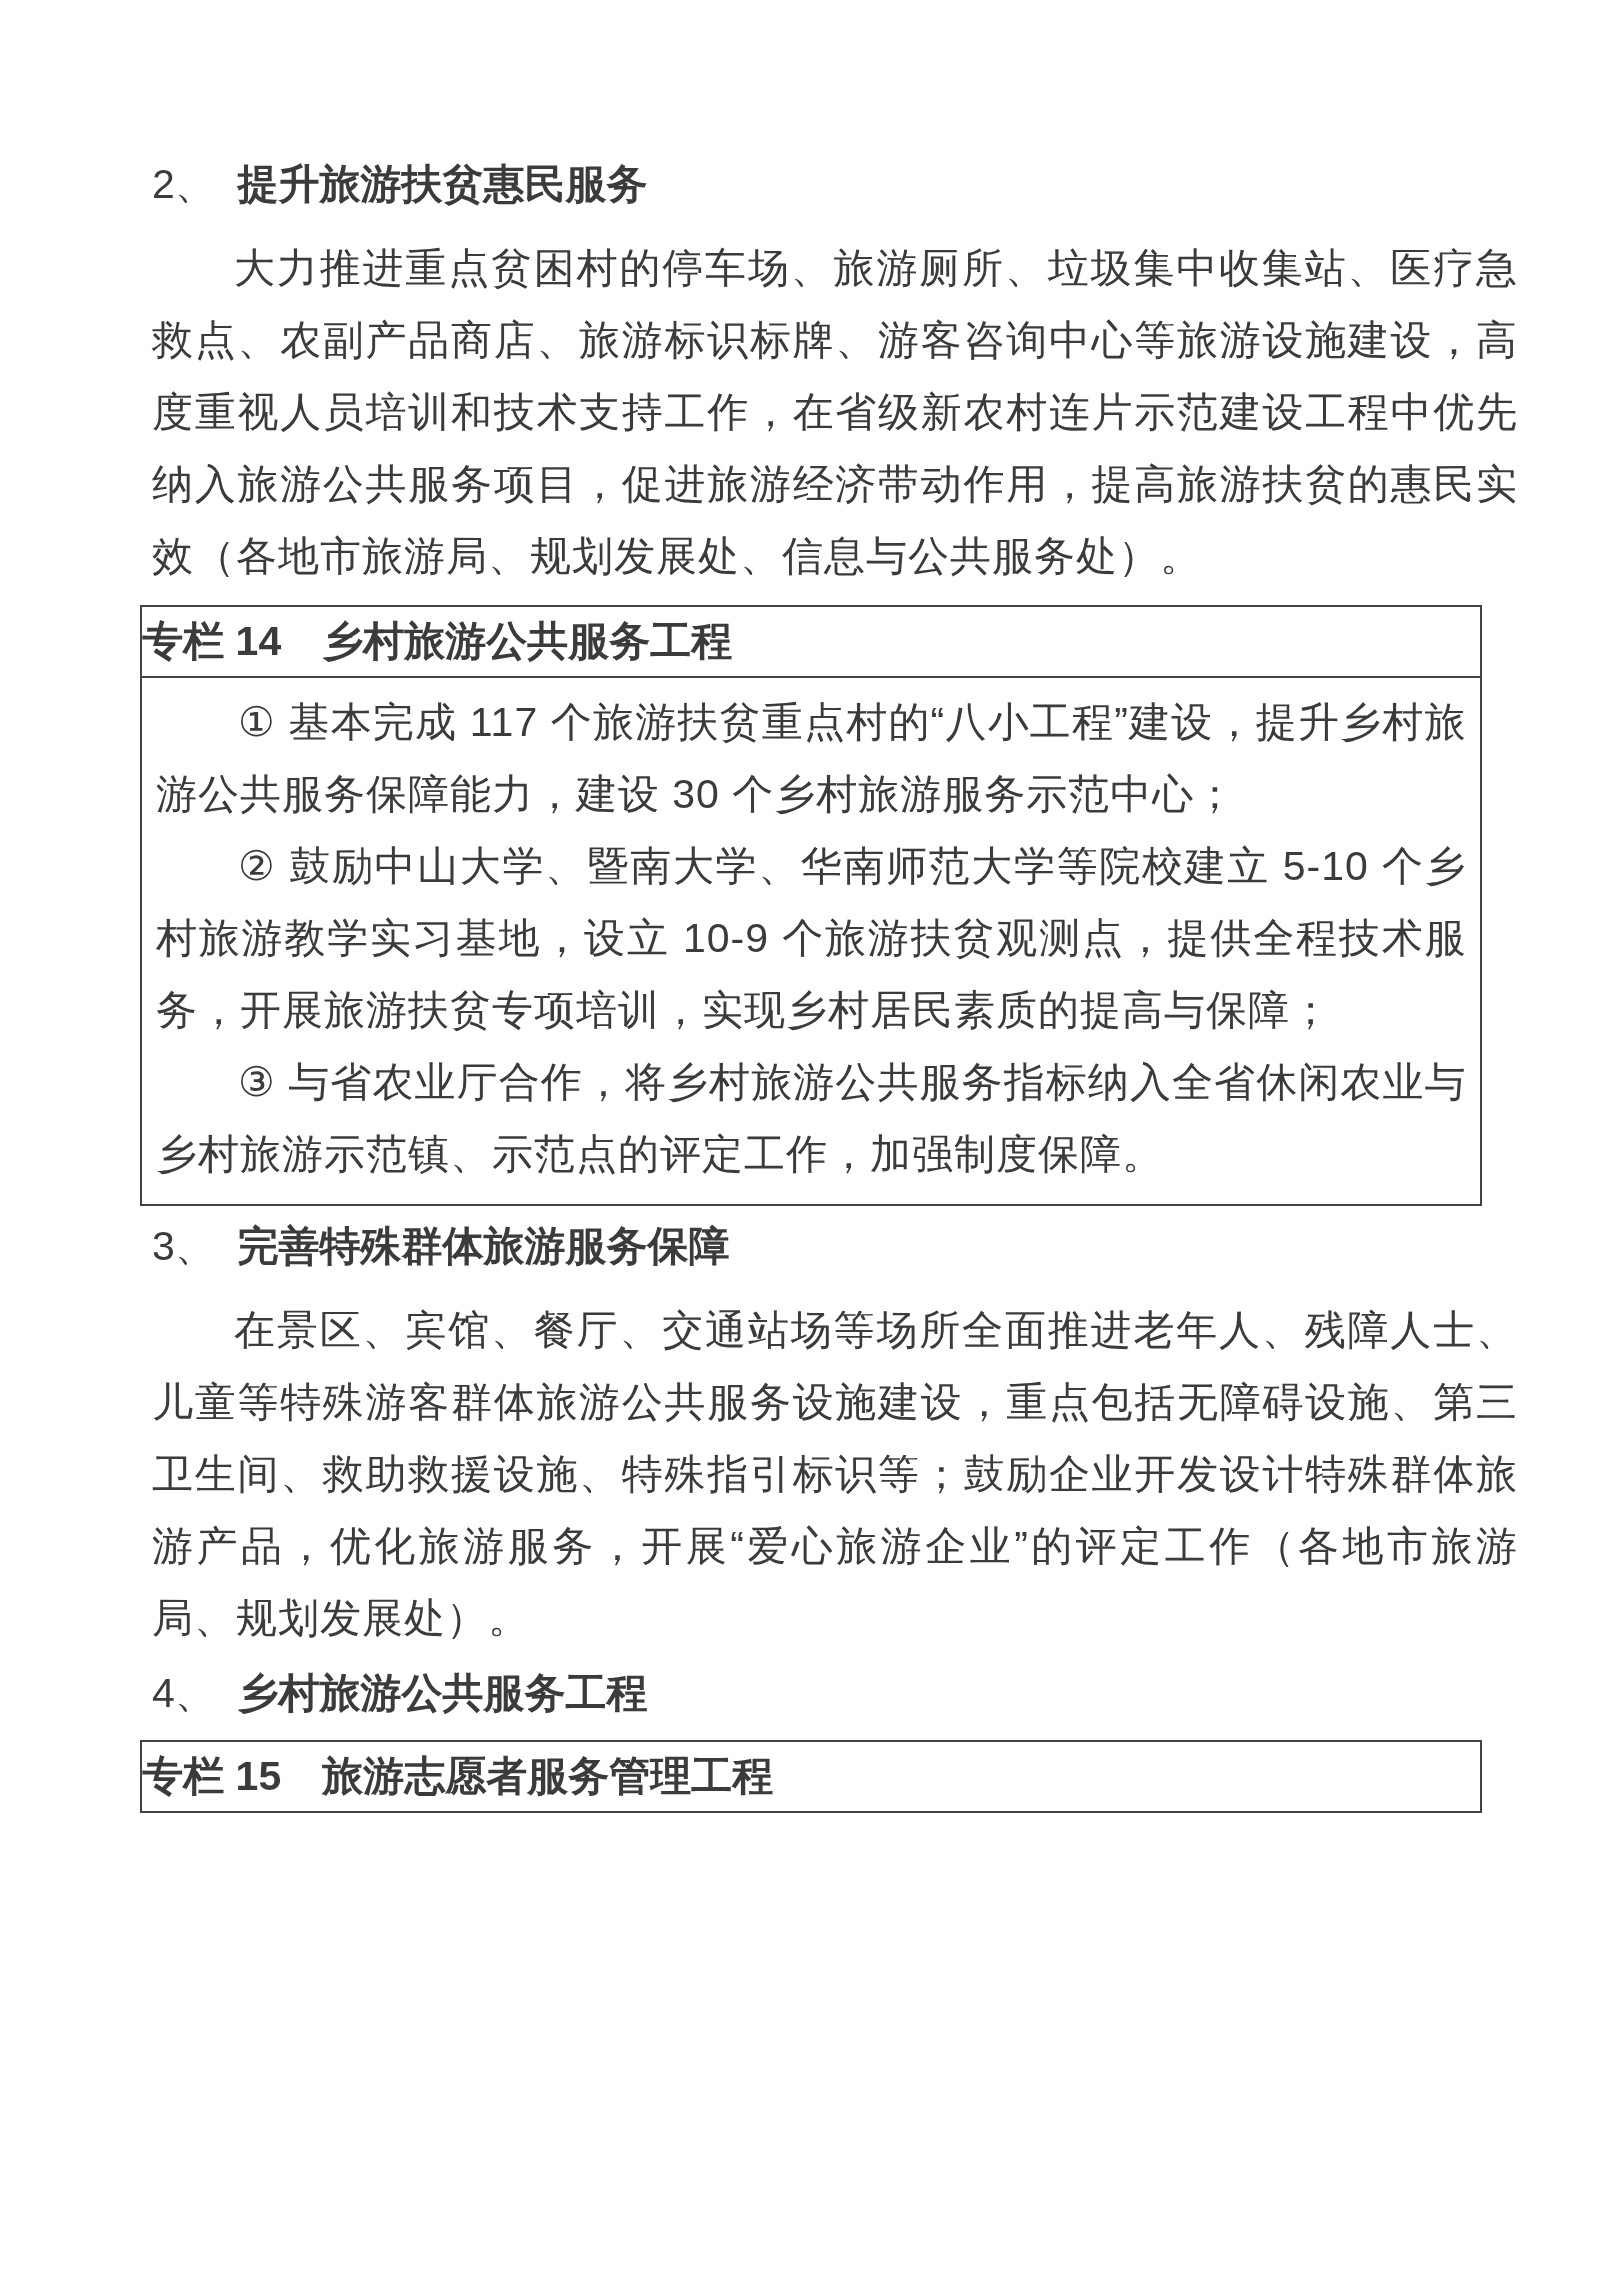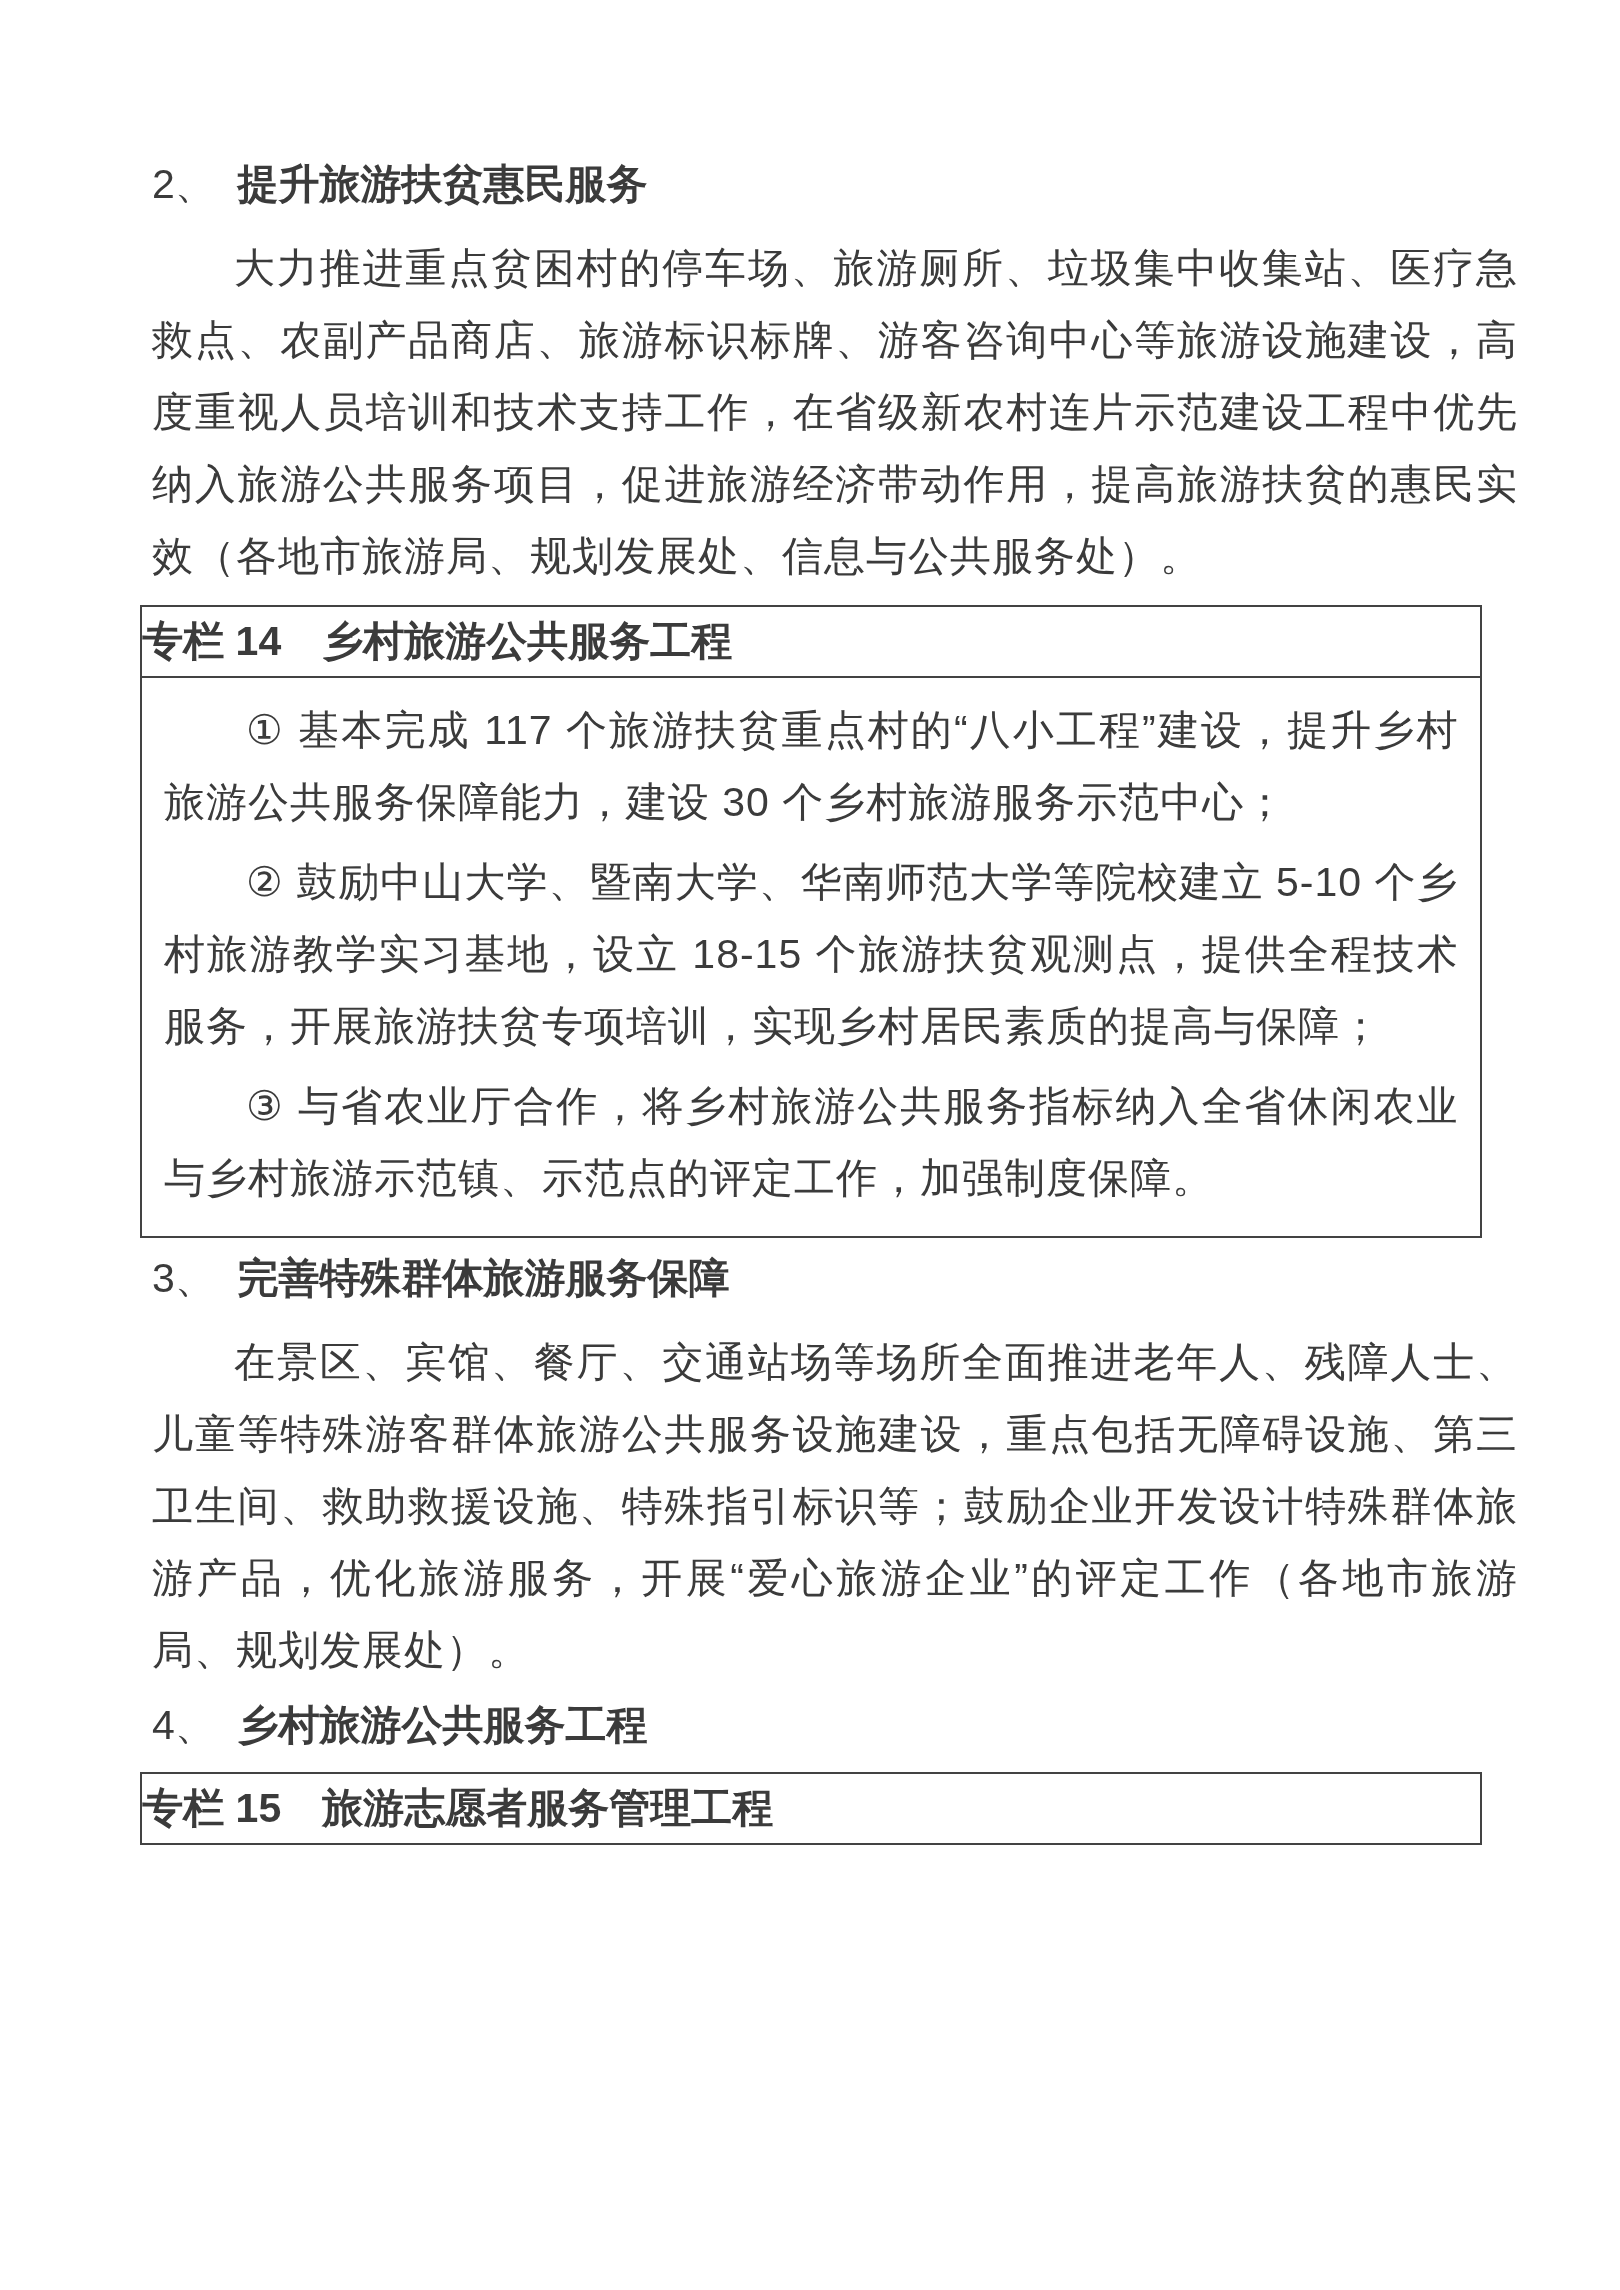--- a/index.html
+++ b/index.html
@@ -56,21 +56,21 @@
     font-weight: 700;
     color: #3b3b3b;
     border-bottom: 2px solid #434343;
     white-space: nowrap;
     overflow: hidden;
   }
   .callout-body {
     padding: 7.8px 13.7px 13.7px 13.7px;
   }
   .callout-body .para {
-    margin: 8px;
+    margin: 0;
   }
   .callout.title-only .callout-header {
     border-bottom: none;
   }
   .callout.title-only {
     border-bottom: 2px solid #434343;
   }
 </style>
 </head>
 <body>
@@ -80,21 +80,21 @@
   <div class="heading">
     <span class="num">2、</span><span class="htitle">提升旅游扶贫惠民服务</span>
   </div>
 
   <p class="para">大力推进重点贫困村的停车场、旅游厕所、垃圾集中收集站、医疗急救点、农副产品商店、旅游标识标牌、游客咨询中心等旅游设施建设，高度重视人员培训和技术支持工作，在省级新农村连片示范建设工程中优先纳入旅游公共服务项目，促进旅游经济带动作用，提高旅游扶贫的惠民实效（各地市旅游局、规划发展处、信息与公共服务处）。</p>
 
   <div class="callout">
     <div class="callout-header">专栏 14　乡村旅游公共服务工程</div>
     <div class="callout-body">
       <p class="para">① 基本完成 117 个旅游扶贫重点村的“八小工程”建设，提升乡村旅游公共服务保障能力，建设 30 个乡村旅游服务示范中心；</p>
-      <p class="para">② 鼓励中山大学、暨南大学、华南师范大学等院校建立 5-10 个乡村旅游教学实习基地，设立 18-15 个旅游扶贫观测点，提供全程技术服务，开展旅游扶贫专项培训，实现乡村居民素质的提高与保障；</p>
+      <p class="para">② 鼓励中山大学、暨南大学、华南师范大学等院校建立 5-10 个乡村旅游教学实习基地，设立 10-9 个旅游扶贫观测点，提供全程技术服务，开展旅游扶贫专项培训，实现乡村居民素质的提高与保障；</p>
       <p class="para">③ 与省农业厅合作，将乡村旅游公共服务指标纳入全省休闲农业与乡村旅游示范镇、示范点的评定工作，加强制度保障。</p>
     </div>
   </div>
 
   <div class="heading">
     <span class="num">3、</span><span class="htitle">完善特殊群体旅游服务保障</span>
   </div>
 
   <p class="para">在景区、宾馆、餐厅、交通站场等场所全面推进老年人、残障人士、儿童等特殊游客群体旅游公共服务设施建设，重点包括无障碍设施、第三卫生间、救助救援设施、特殊指引标识等；鼓励企业开发设计特殊群体旅游产品，优化旅游服务，开展“爱心旅游企业”的评定工作（各地市旅游局、规划发展处）。</p>
 

